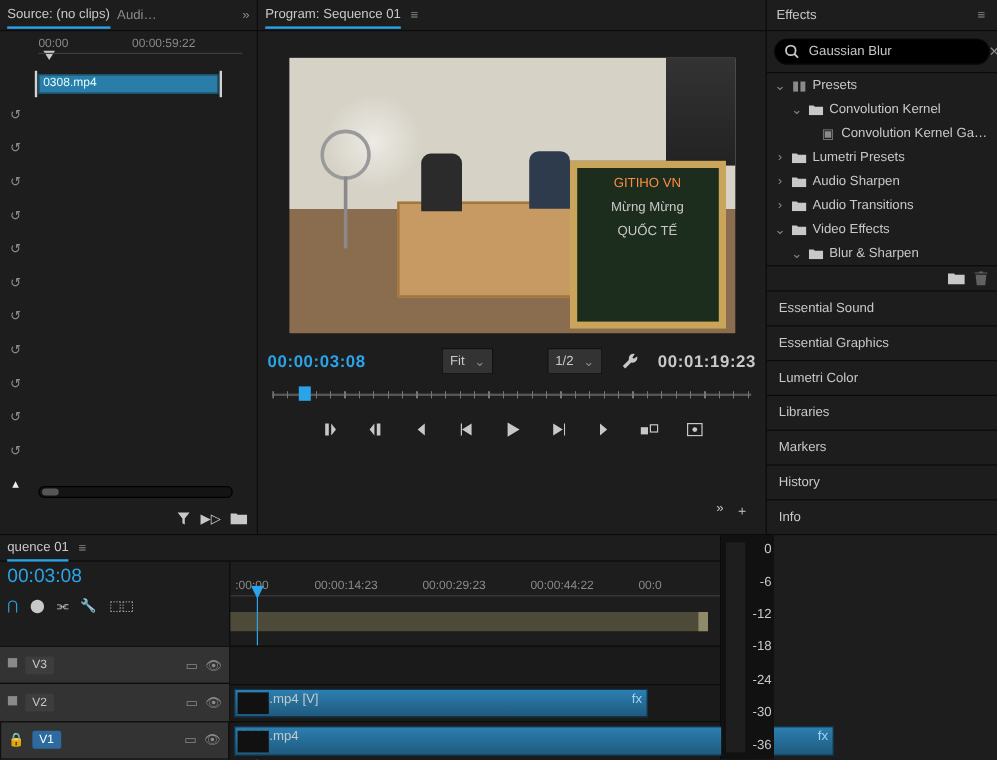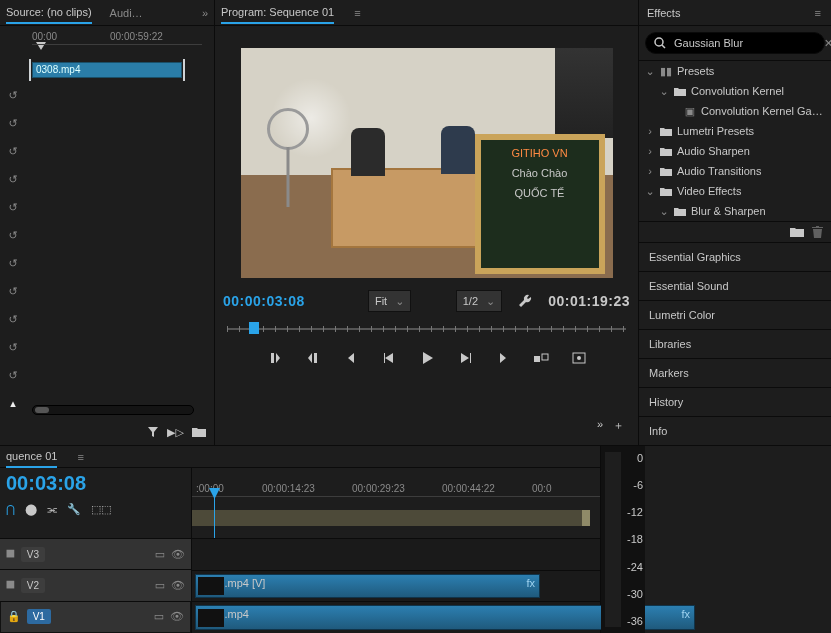--- a/index.html
+++ b/index.html
@@ -20,21 +20,21 @@
   body{margin:0;background:var(--bg);width:831px;height:633px;overflow:hidden;position:relative}
   svg{display:block}
 
   
   .top{display:flex;height:445px}
   .src{width:215px;border-right:1px solid var(--border);display:flex;flex-direction:column}
   .prog{flex:1;border-right:1px solid var(--border);display:flex;flex-direction:column}
   .fx{width:192px;display:flex;flex-direction:column}
 
   
-  .tabbar{display:flex;align-items:center;height:26px;padding:0 6px;border-bottom:1px solid var(--border);gap:18px}
+  .tabbar{display:flex;align-items:center;height:26px;padding:0 6px;border-bottom:1px solid var(--border);gap:6px}
   .tabbar .tab{color:var(--text-dim);padding:4px 0;}
   .tabbar .tab.active{color:var(--text);border-bottom:2px solid var(--tc);margin-bottom:-1px}
   .tabbar .grow{flex:1}
   .tabbar .burger,.hdr .burger{color:var(--text-dim);padding:2px}
   .chev{color:var(--text-dim)}
 
   
   .src-body{position:relative;flex:1}
   .src-ruler{position:absolute;top:18px;left:32px;right:12px;height:16px;border-top:1px solid var(--border2)}
   .src-ruler .tick{position:absolute;top:-14px;font-size:10px;color:var(--text-dim)}
@@ -97,21 +97,21 @@
   
   .bottom{display:flex;height:188px;border-top:1px solid var(--border)}
   .tl{flex:1;display:flex;flex-direction:column;border-right:1px solid var(--border);position:relative}
   .meters{width:44px;background:#111;position:relative}
   .meterscale{position:absolute;right:2px;top:6px;bottom:6px;display:flex;flex-direction:column;justify-content:space-between;font-size:9px;color:var(--text-dim);text-align:right}
   .mbar{position:absolute;left:4px;top:6px;bottom:6px;width:16px;background:linear-gradient(#1e1e1e,#1e1e1e)}
   .no-right{width:186px}
 
   .tl-head{display:flex;height:70px}
   .tl-head-left{width:192px;border-right:1px solid var(--border);padding:4px 6px;display:flex;flex-direction:column;gap:4px}
-  .tl-head-left .seq-tc{color:var(--tc);font-size:20px;font-weight:700}
+  .tl-head-left .seq-tc{color:var(--tc);font-size:16px;font-weight:400}
   .tl-tools{display:flex;gap:10px;align-items:center;color:var(--text-dim);margin-top:4px}
   .tl-tools .on{color:var(--tc)}
   .tl-head-right{flex:1;position:relative}
   .ruler{position:absolute;top:28px;left:0;right:0;height:14px;border-top:1px solid var(--border2)}
   .ruler .t{position:absolute;top:-14px;font-size:10px;color:var(--text-dim)}
   .wa{position:absolute;top:42px;left:0;right:10px;height:16px;background:linear-gradient(#4d4a39,#4d4a39)}
   .wa .stop{position:absolute;right:0;top:0;bottom:0;width:8px;background:#8f8a68}
   .ph{position:absolute;top:26px;left:22px;width:1px;bottom:-130px;background:var(--tc)}
   .ph::before{content:"";position:absolute;top:-6px;left:-5px;width:11px;height:11px;background:var(--tc);clip-path:polygon(0 0,100% 0,50% 100%)}
 
@@ -197,21 +197,21 @@
       <div class="monitor">
         <div class="office">
           <div class="shelf"></div>
           <div class="fan"></div>
           <div class="chair"></div>
           <div class="desk"></div>
           <div class="person p1"></div>
           <div class="person p2"></div>
           <div class="board">
             <span class="line1">GITIHO VN</span>
-            <span>Chào Chào</span>
+            <span>Mừng Mừng</span>
             <span>QUỐC TẾ</span>
           </div>
         </div>
       </div>
 
       <div class="prog-ctrl">
         <span class="tc">00:00:03:08</span>
         <span style="flex:1"></span>
         <span class="sel">
           <span>Fit</span>
@@ -380,22 +380,22 @@
             <path d="M0 2h5l1 1h8v8H0z" fill="currentColor"></path>
           </svg>
         </span>
       <span style="opacity:.4">
           <svg width="11" height="12">
             <path d="M1 3h9l-1 9H2zM0 1h11v1H0zM4 0h3v1H4z" fill="currentColor"></path>
           </svg>
         </span>
     </div>
     <div class="side-list">
+      <div class="row">Essential Sound</div>
       <div class="row">Essential Graphics</div>
-      <div class="row">Essential Sound</div>
       <div class="row">Lumetri Color</div>
       <div class="row">Libraries</div>
       <div class="row">Markers</div>
       <div class="row">History</div>
       <div class="row">Info</div>
     </div>
   </div>
 </div>
 
 <div class="bottom">

